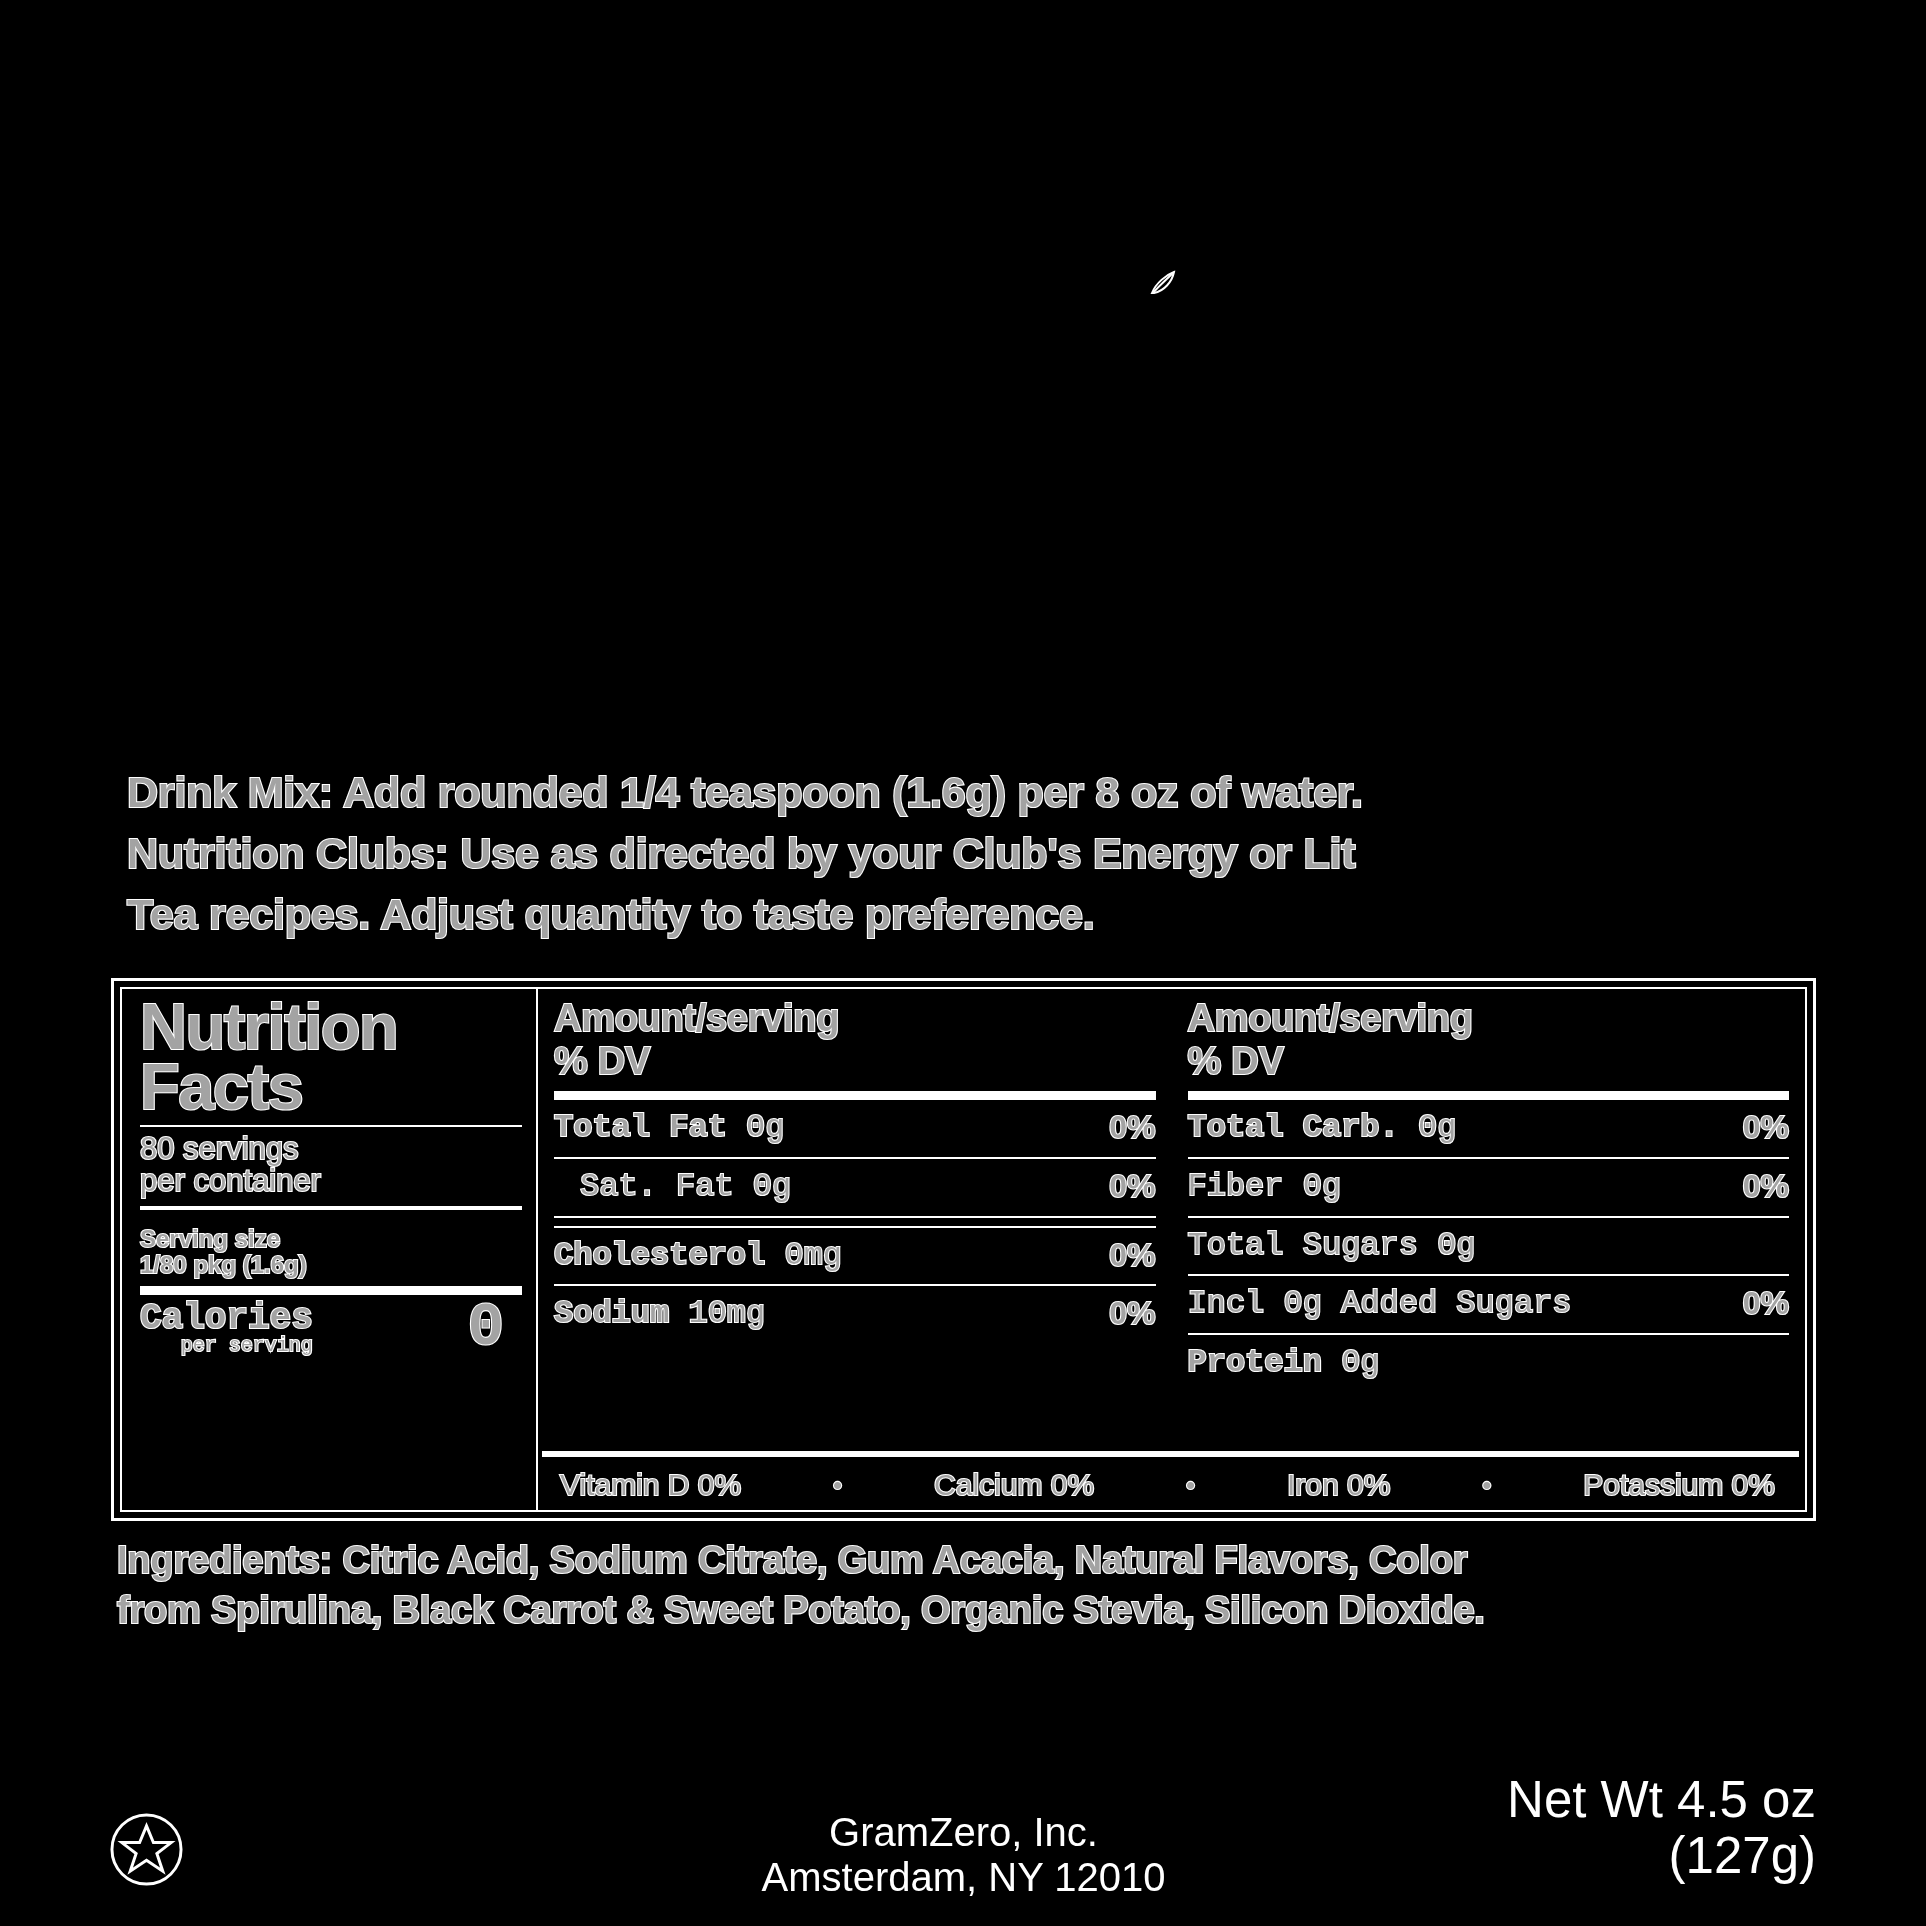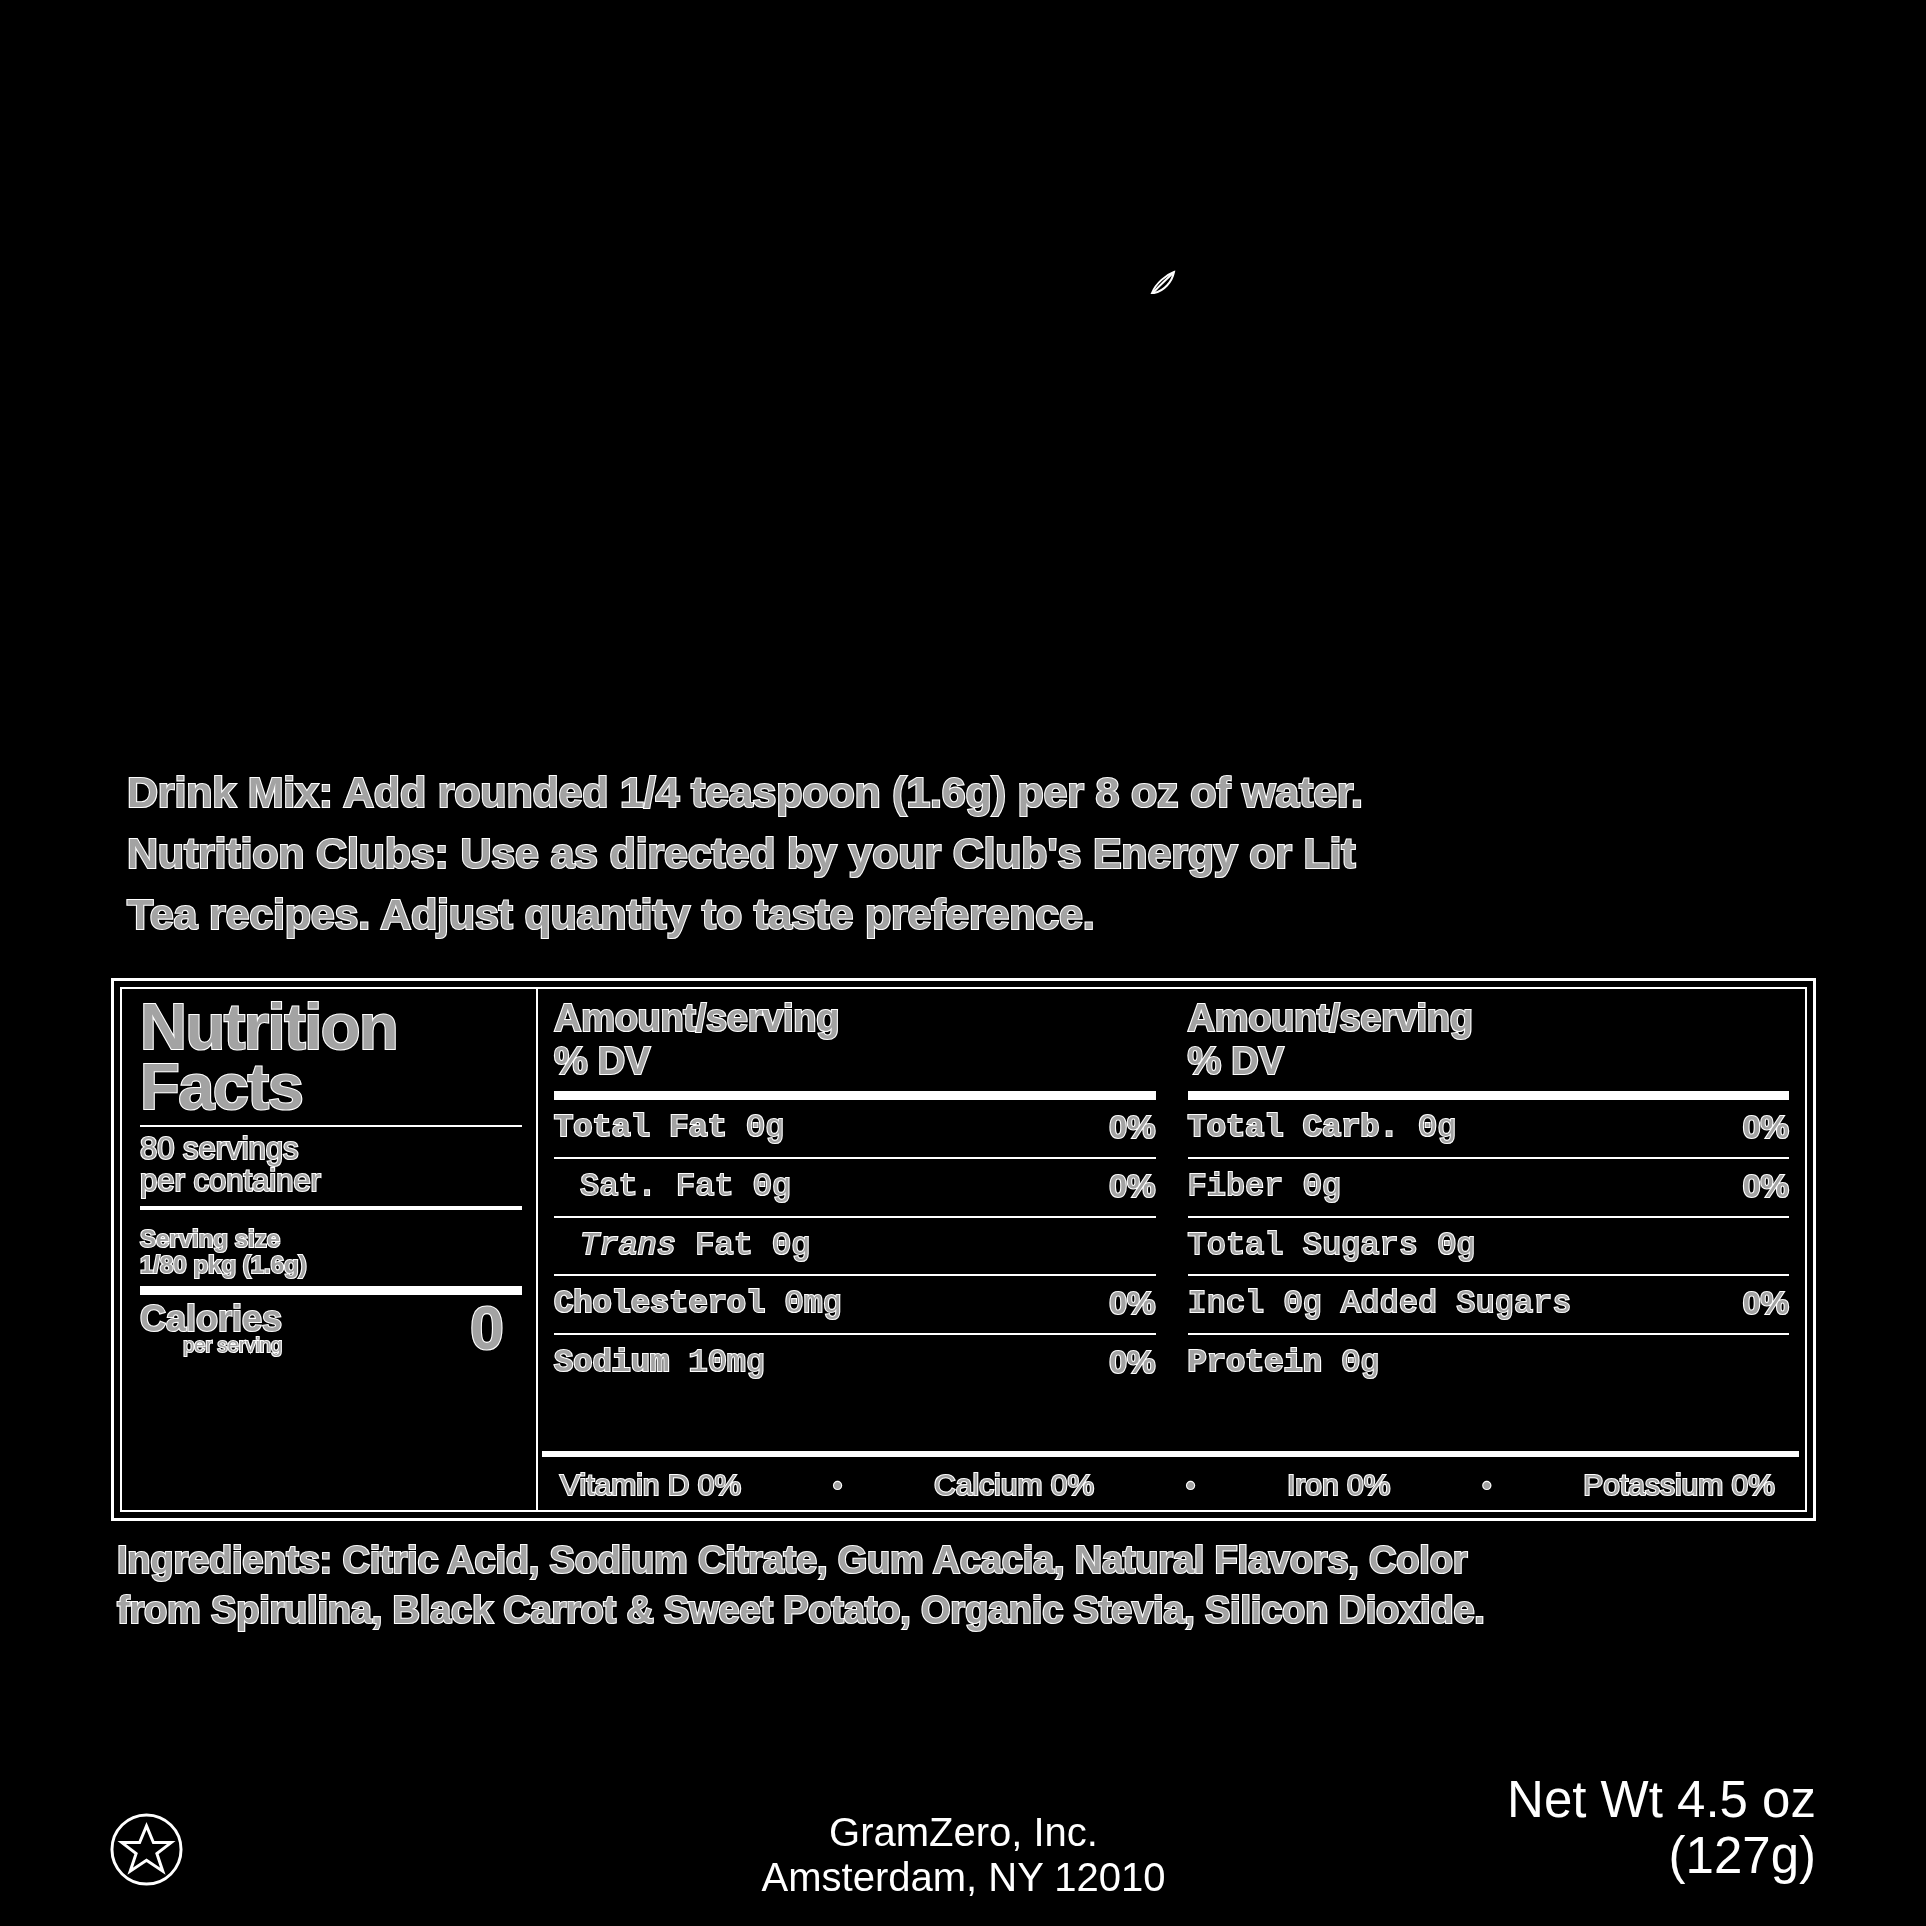--- a/index.html
+++ b/index.html
@@ -91,20 +91,21 @@
   .serving-size {
     font-size: 24px;
     font-weight: bold;
     line-height: 1.08;
     margin-top: 16px;
   }
   .calories-row {
     display: flex;
     align-items: flex-end;
     justify-content: space-between;
+    font-family: Liberation Mono, monospace;
   }
   .cal-label { line-height: 0.98; }
   .cal-word { font-size: 36px; font-weight: bold; }
   .cal-sub { font-size: 20px; text-align: right; }
   .cal-value { font-size: 61px; font-weight: bold; line-height: 0.9; padding-right: 18px; }
 
   
   .nfp-right {
     flex: 1;
     display: flex;
@@ -258,24 +259,20 @@
           <span class="dv">0%</span>
         </div>
         <div class="rule-thin"></div>
 
         <div class="nrow indent">
           <span class="nm"><span>Sat. Fat</span> <span class="amt">0g</span></span>
           <span class="dv">0%</span>
         </div>
         <div class="rule-thin"></div>
 
-        <div class="nrow indent">
-          <span class="nm"><span class="ital">Trans</span> <span class="amt">Fat 0g</span></span>
-          <span class="dv"></span>
-        </div>
         <div class="rule-thin"></div>
 
         <div class="nrow">
           <span class="nm"><span>Cholesterol</span> <span class="amt">0mg</span></span>
           <span class="dv">0%</span>
         </div>
         <div class="rule-thin"></div>
 
         <div class="nrow">
           <span class="nm"><span>Sodium</span> <span class="amt">10mg</span></span>

